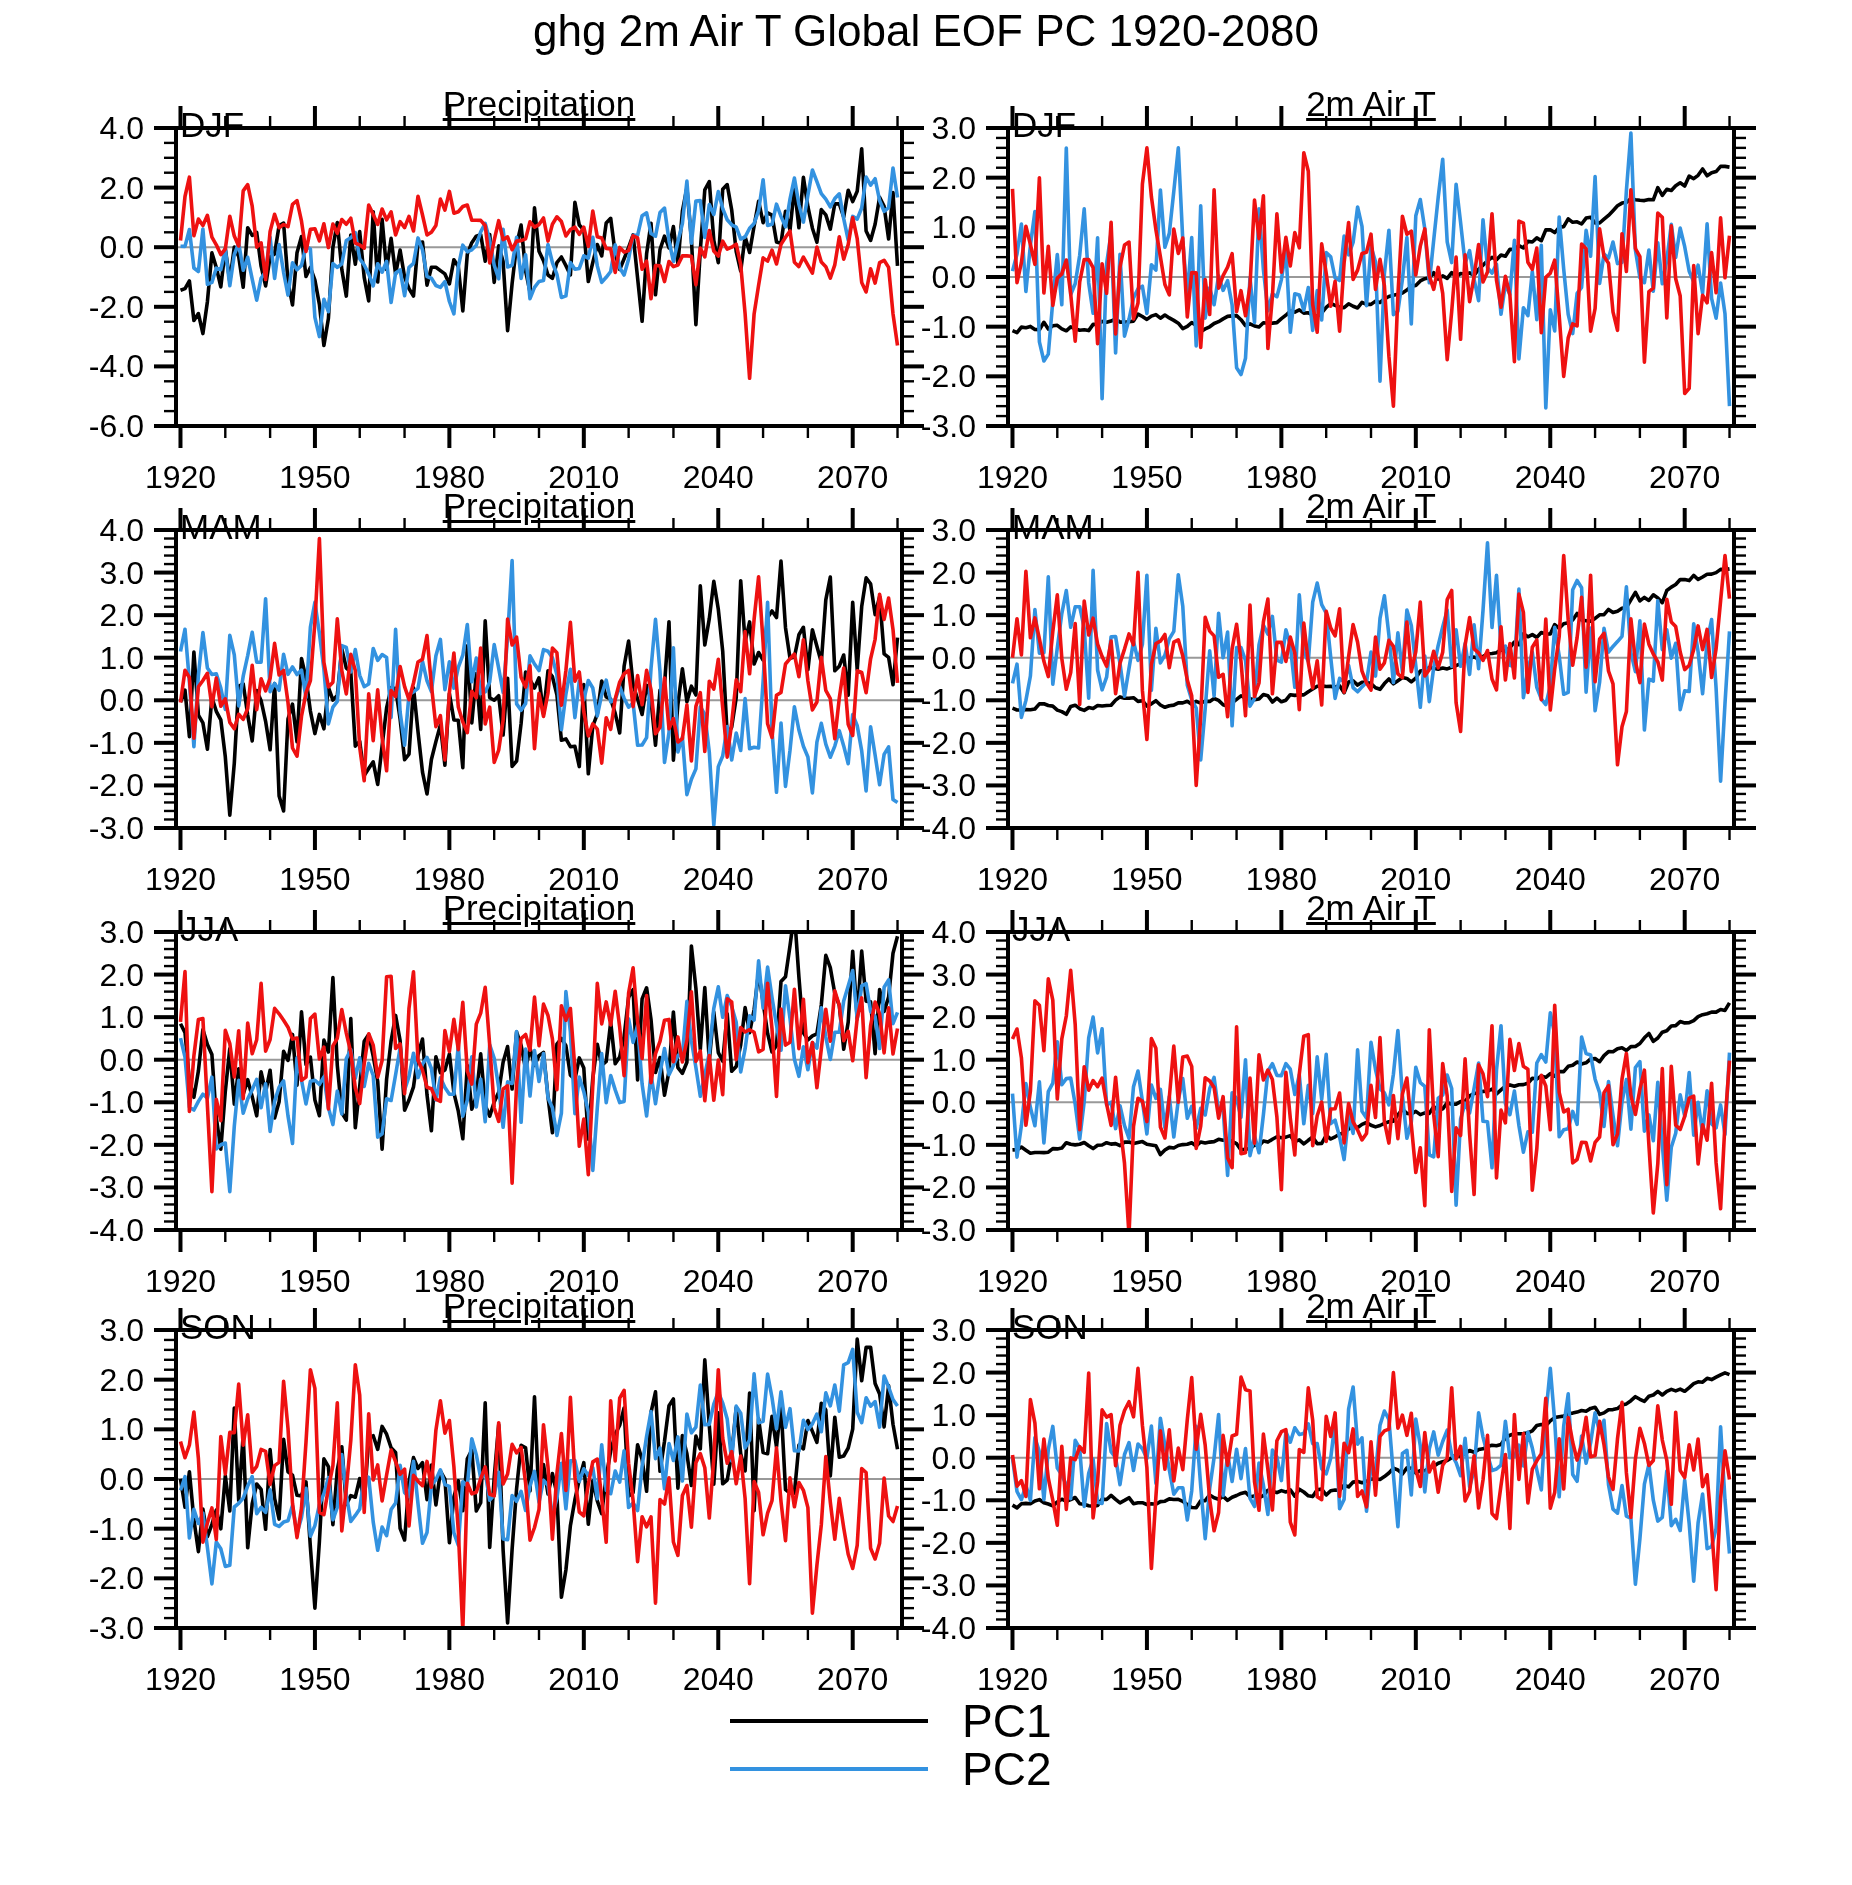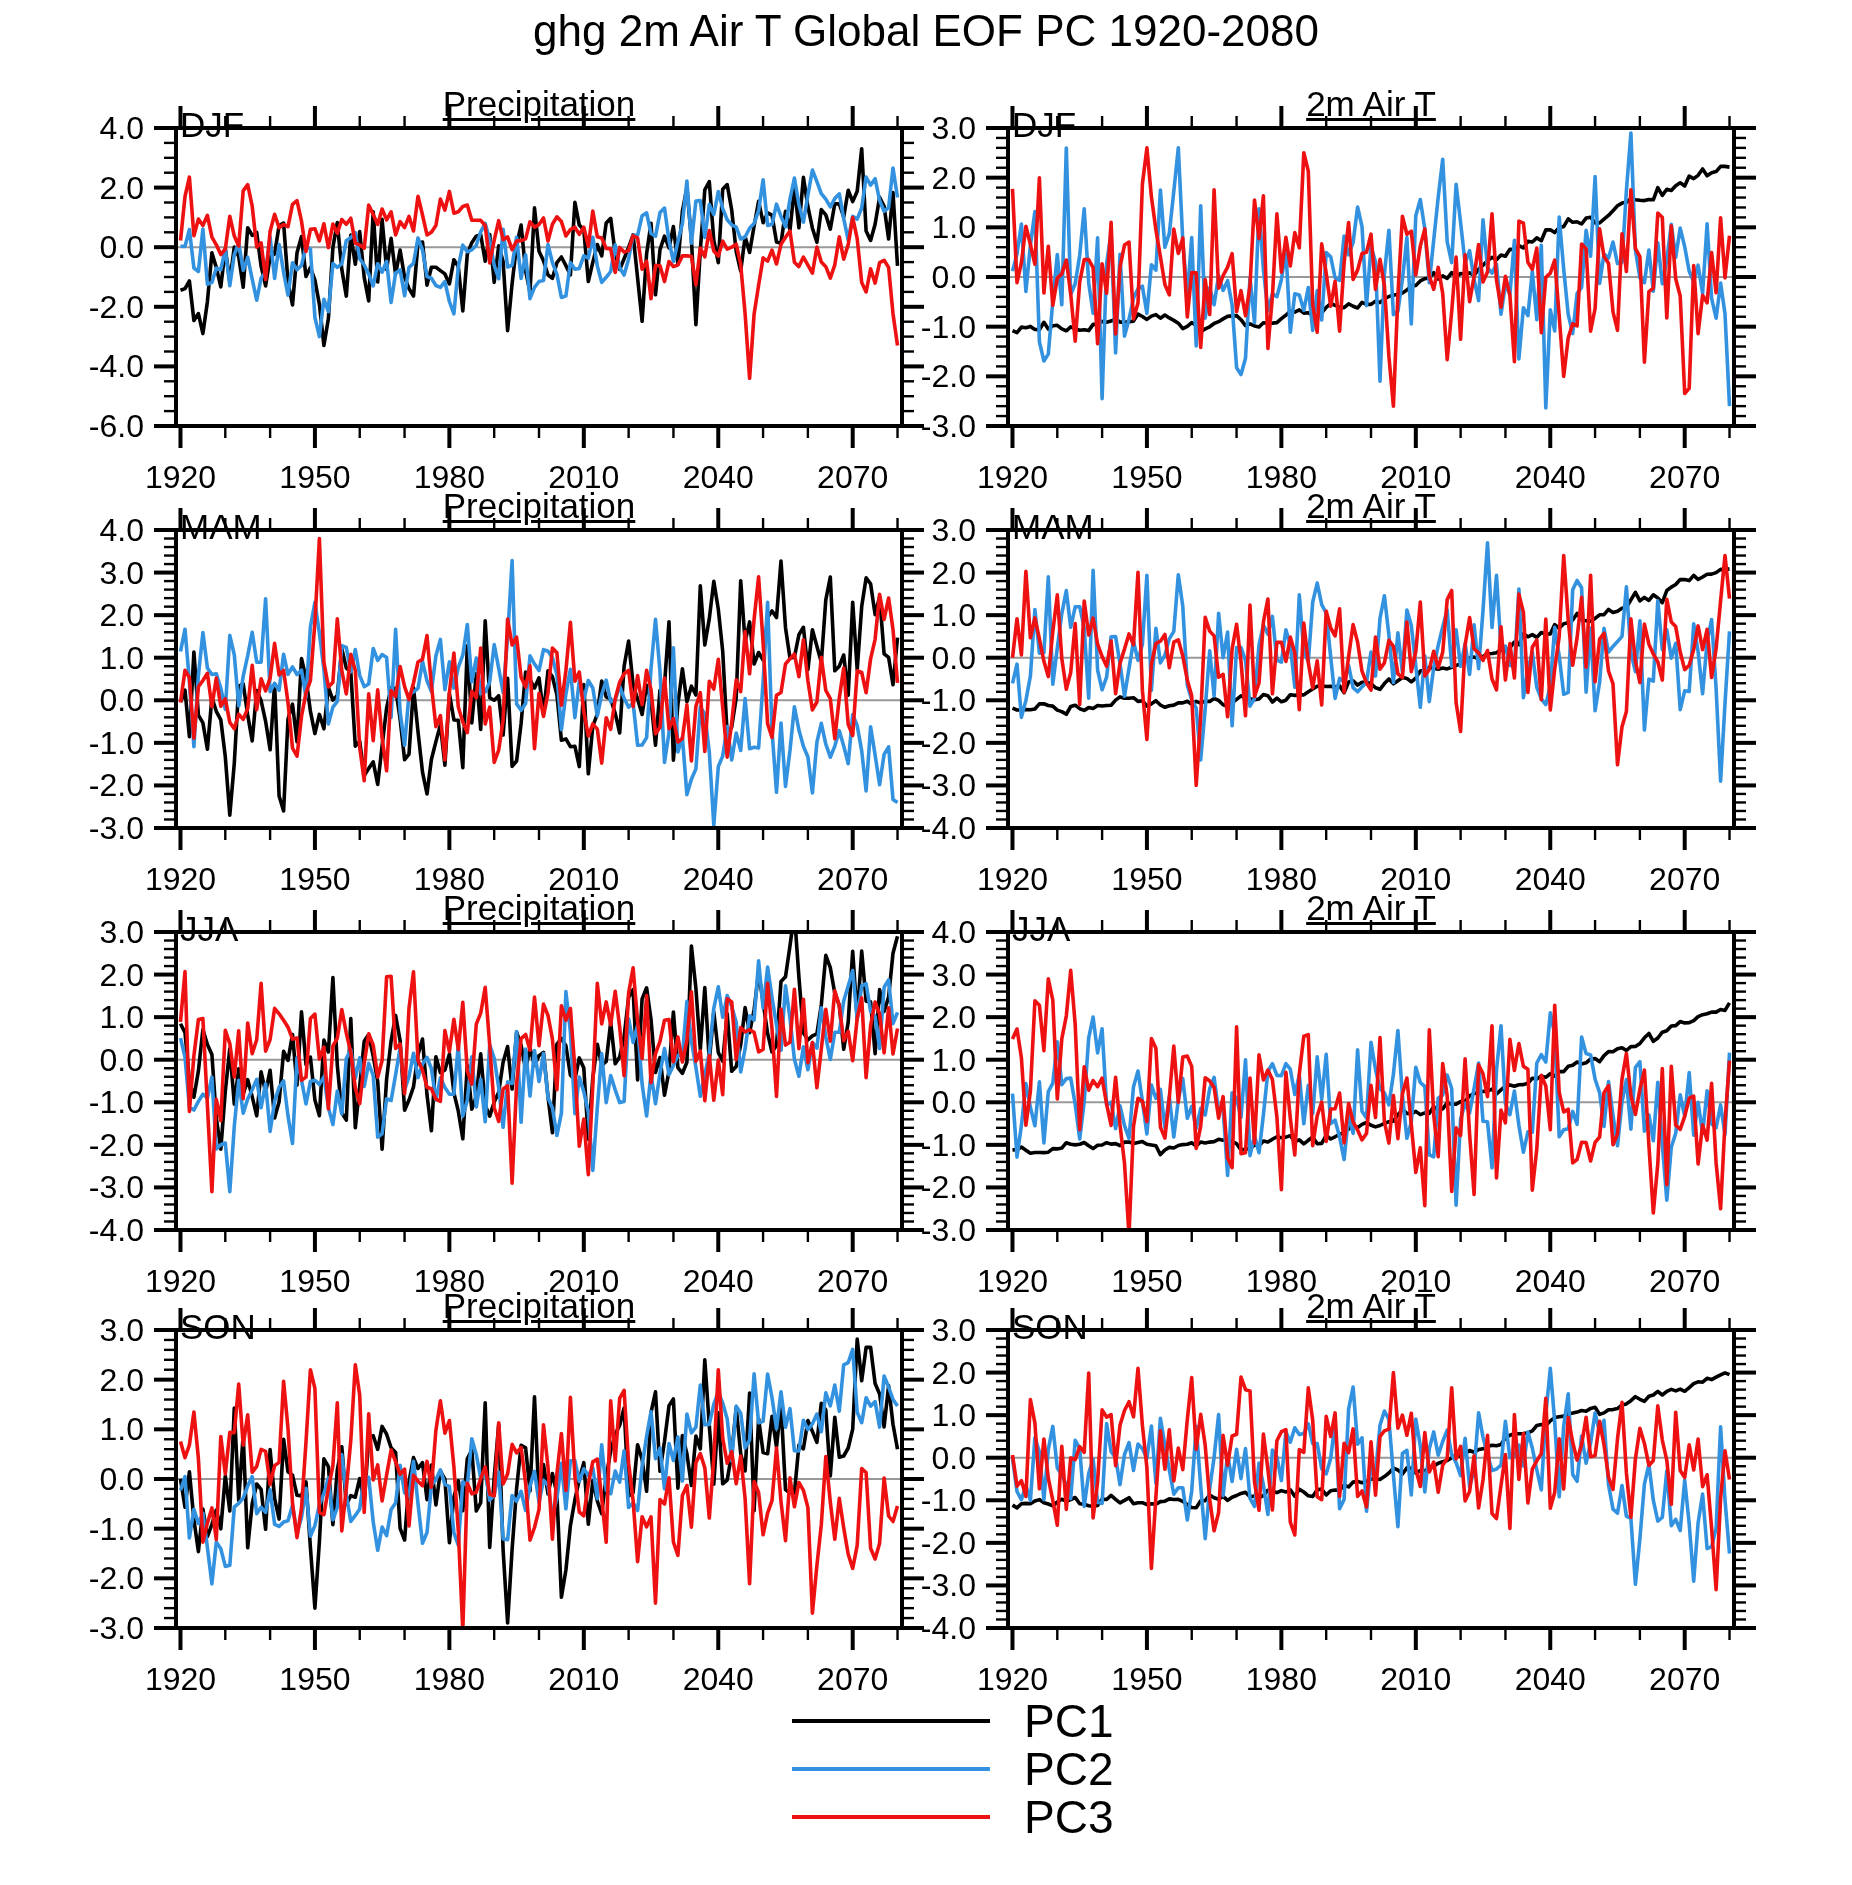--- a/index.html
+++ b/index.html
@@ -3,21 +3,21 @@
 <meta charset="utf-8">
 <style>
   html,body{margin:0;padding:0;background:#ffffff;}
   .canvas{position:relative;width:1852px;height:1885px;background:#ffffff;
           font-family:"Liberation Sans", sans-serif;color:#000;overflow:hidden;padding-left:32px;}
   .main-title{position:absolute;top:6px;left:0;width:1852px;text-align:center;
               font-size:44px;letter-spacing:0px;}
   .season-label{position:absolute;font-size:35px;margin-top:21px;}
   .col-title{position:absolute;font-size:35px;text-align:center;width:726px;text-decoration:underline;}
   .panel-svg{position:absolute;overflow:visible;}
-  .legend{position:absolute;left:792px;top:1697px;}
+  .legend{position:absolute;left:730px;top:1697px;}
   .legend-row{display:flex;align-items:center;height:48px;}
   .legend-line{display:inline-block;width:198px;height:4px;margin-right:34px;}
   .legend-label{font-size:46px;line-height:46px;}
 </style>
 </head>
 <body>
 
 <div class="canvas">
   <div class="main-title">ghg 2m Air T Global EOF PC 1920-2080</div>
   <div id="panels">
@@ -1090,18 +1090,14 @@
     </div>
   <div class="legend">
     <div class="legend-row">
       <span class="legend-line" style="background: rgb(0, 0, 0);"></span>
       <span class="legend-label">PC1</span>
     </div>
     <div class="legend-row">
       <span class="legend-line" style="background: rgb(51, 146, 224);"></span>
       <span class="legend-label">PC2</span>
     </div>
-    <div class="legend-row">
-      <span class="legend-line" style="background: rgb(238, 17, 17);"></span>
-      <span class="legend-label">PC3</span>
-    </div>
   </div>
 </div>
 
 </body></html>

